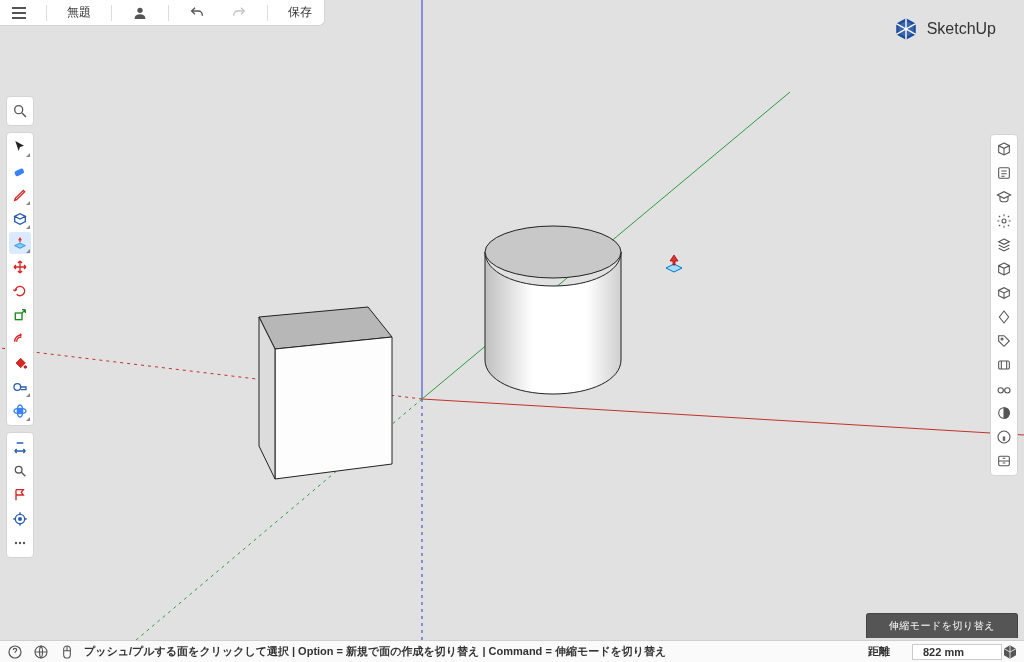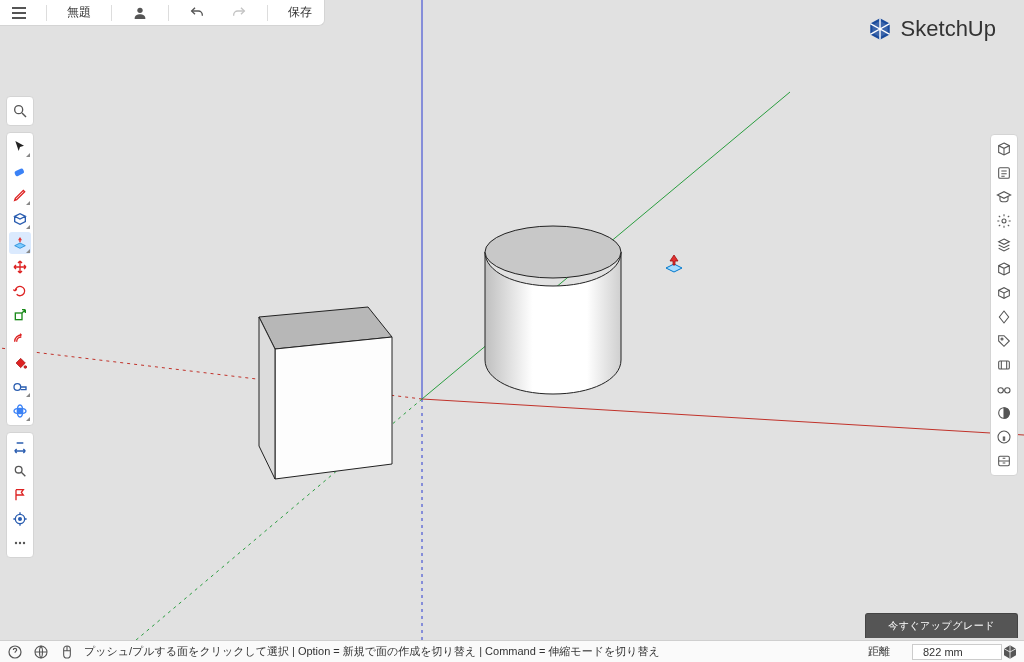--- a/index.html
+++ b/index.html
@@ -7,21 +7,21 @@
   body { background: #e1e1e1; position: relative; }
 
   
   .topbar { position: absolute; top: 0; left: 0; height: 26px; background: #fff; border: 1px solid #d4d4d4; border-top: none; border-left: none; border-radius: 0 0 6px 0; display: flex; align-items: center; padding: 0 6px; gap: 14px; font-size: 12px; color: #333; }
   .topbar .tb-item { padding: 2px 6px; cursor: pointer; display:flex; align-items:center; }
   .topbar .tb-divider { width:1px; height:16px; background:#ddd; }
   .hamburger { display:flex; flex-direction:column; gap:3px; }
   .hamburger span{ display:block; width:14px; height:2px; background:#555;}
 
   
-  .logo { position: absolute; top: 16px; right: 28px; display: flex; align-items: center; gap: 8px; color: #333; font-size: 22px; font-weight: 500; }
+  .logo { position: absolute; top: 16px; right: 28px; display: flex; align-items: center; gap: 8px; color: #333; font-size: 16px; font-weight: 500; }
   .logo svg { width: 26px; height: 26px; }
 
   
   .left-rail { position: absolute; top: 96px; left: 6px; display: flex; flex-direction: column; gap: 6px; }
   .tool-panel { background:#fff; border:1px solid #d4d4d4; border-radius:4px; display:flex; flex-direction:column; padding:3px 2px; gap:2px; }
   .tool-btn { width:22px; height:22px; display:flex; align-items:center; justify-content:center; cursor:pointer; border-radius:3px; position:relative; }
   .tool-btn.active { background:#dbeafe; }
   .tool-btn svg { width:16px; height:16px; }
   .tool-btn .corner-mark{ position:absolute; right:1px; bottom:1px; width:0; height:0; border-left:4px solid transparent; border-bottom:4px solid #888; }
 
@@ -30,21 +30,21 @@
 
   
   .viewport { position:absolute; inset:0; }
   .viewport svg.axes { position:absolute; inset:0; width:1024px; height:662px; }
 
   
   .cursor3d { position:absolute; left:662px; top:252px; }
   .cursor3d svg{ width:24px; height:24px; }
 
   
-  .statusbar { position:absolute; left:0; right:0; bottom:0; height:22px; background:#fafafa; border-top:1px solid #cfcfcf; display:flex; align-items:center; font-size:11px; color:#333; padding:0 6px; gap:8px; }
+  .statusbar { position:absolute; left:0; right:0; bottom:0; height:22px; background:#fafafa; border-top:1px solid #cfcfcf; display:flex; align-items:center; font-size:11px; color:#333; padding:0 6px; gap:8px;font-weight:bold; }
   .statusbar .sb-right{ margin-left:auto; display:flex; align-items:center; }
   .statusbar .measure-box{ background:#fff; border:1px solid #ccc; padding:1px 10px; min-width:90px; text-align:left;margin-left:22px; }
 
   
   .upgrade-tag { position:absolute; right:6px; bottom:24px; background:#555; color:#fff; font-size:10px; padding:5px 22px; border-radius:3px 3px 0 0; border:1px solid #444; border-bottom:none; letter-spacing:0.5px; }
 
   
   .axis-red { stroke:#c1322a; }
   .axis-green { stroke:#2a9d3f; }
   .axis-blue { stroke:#2a3ad1; }
@@ -350,21 +350,21 @@
       </svg>
     </div>
   <div class="tool-btn">
       <svg viewBox="0 0 24 24" fill="none" stroke="#555" stroke-width="1.6">
         <rect x="4" y="5" width="16" height="14" rx="2"></rect>
         <path d="M4 12h16M10 8h4M10 15h4"></path>
       </svg>
     </div>
 </div>
 
-<div class="upgrade-tag">今すぐアップグレード</div>
+<div class="upgrade-tag">伸縮モードを切り替え</div>
 
 <div class="statusbar">
   <div class="tool-btn" style="width:18px;height:18px">
     <svg viewBox="0 0 24 24" fill="none" stroke="#555" stroke-width="1.8">
         <circle cx="12" cy="12" r="9"></circle>
         <path d="M9.5 9a2.5 2.5 0 115 0c0 1.5-2.5 2-2.5 4M12 17h.01"></path>
       </svg>
   </div>
   <div class="tool-btn" style="width:18px;height:18px">
     <svg viewBox="0 0 24 24" fill="none" stroke="#555" stroke-width="1.6">

